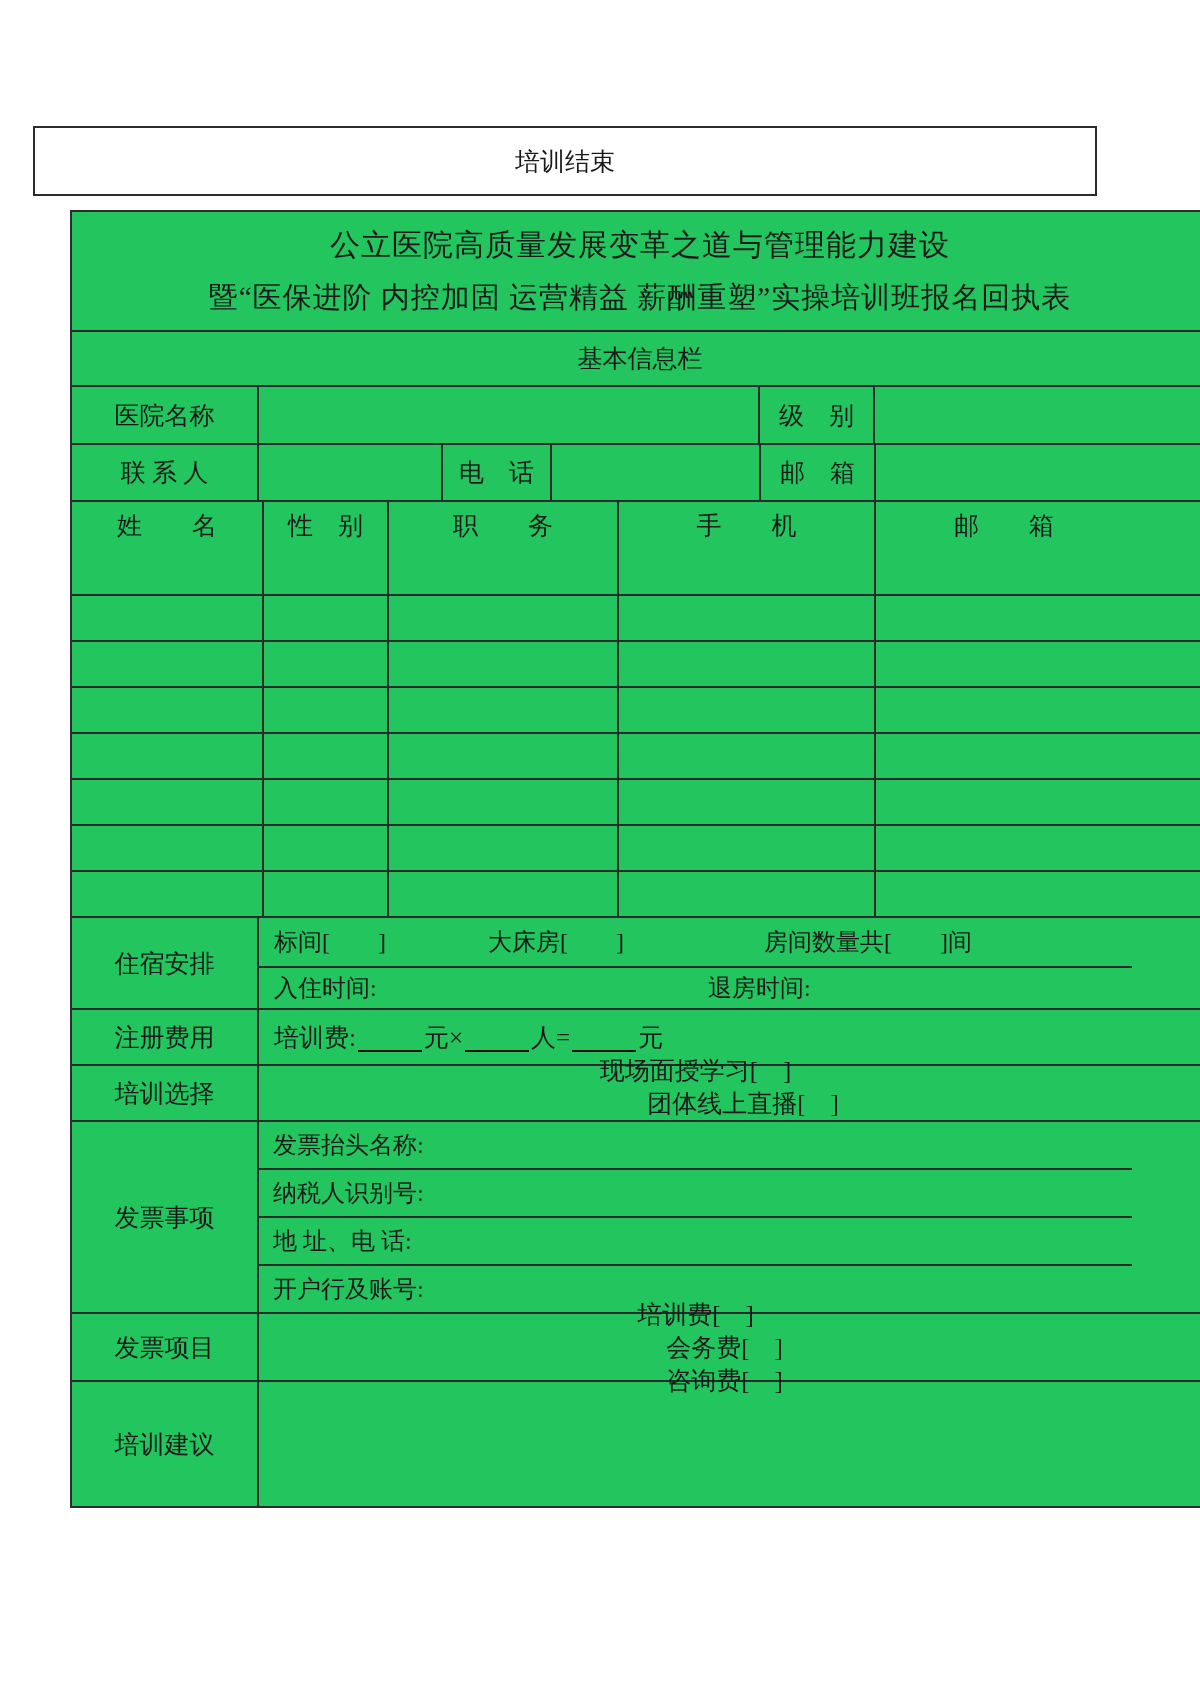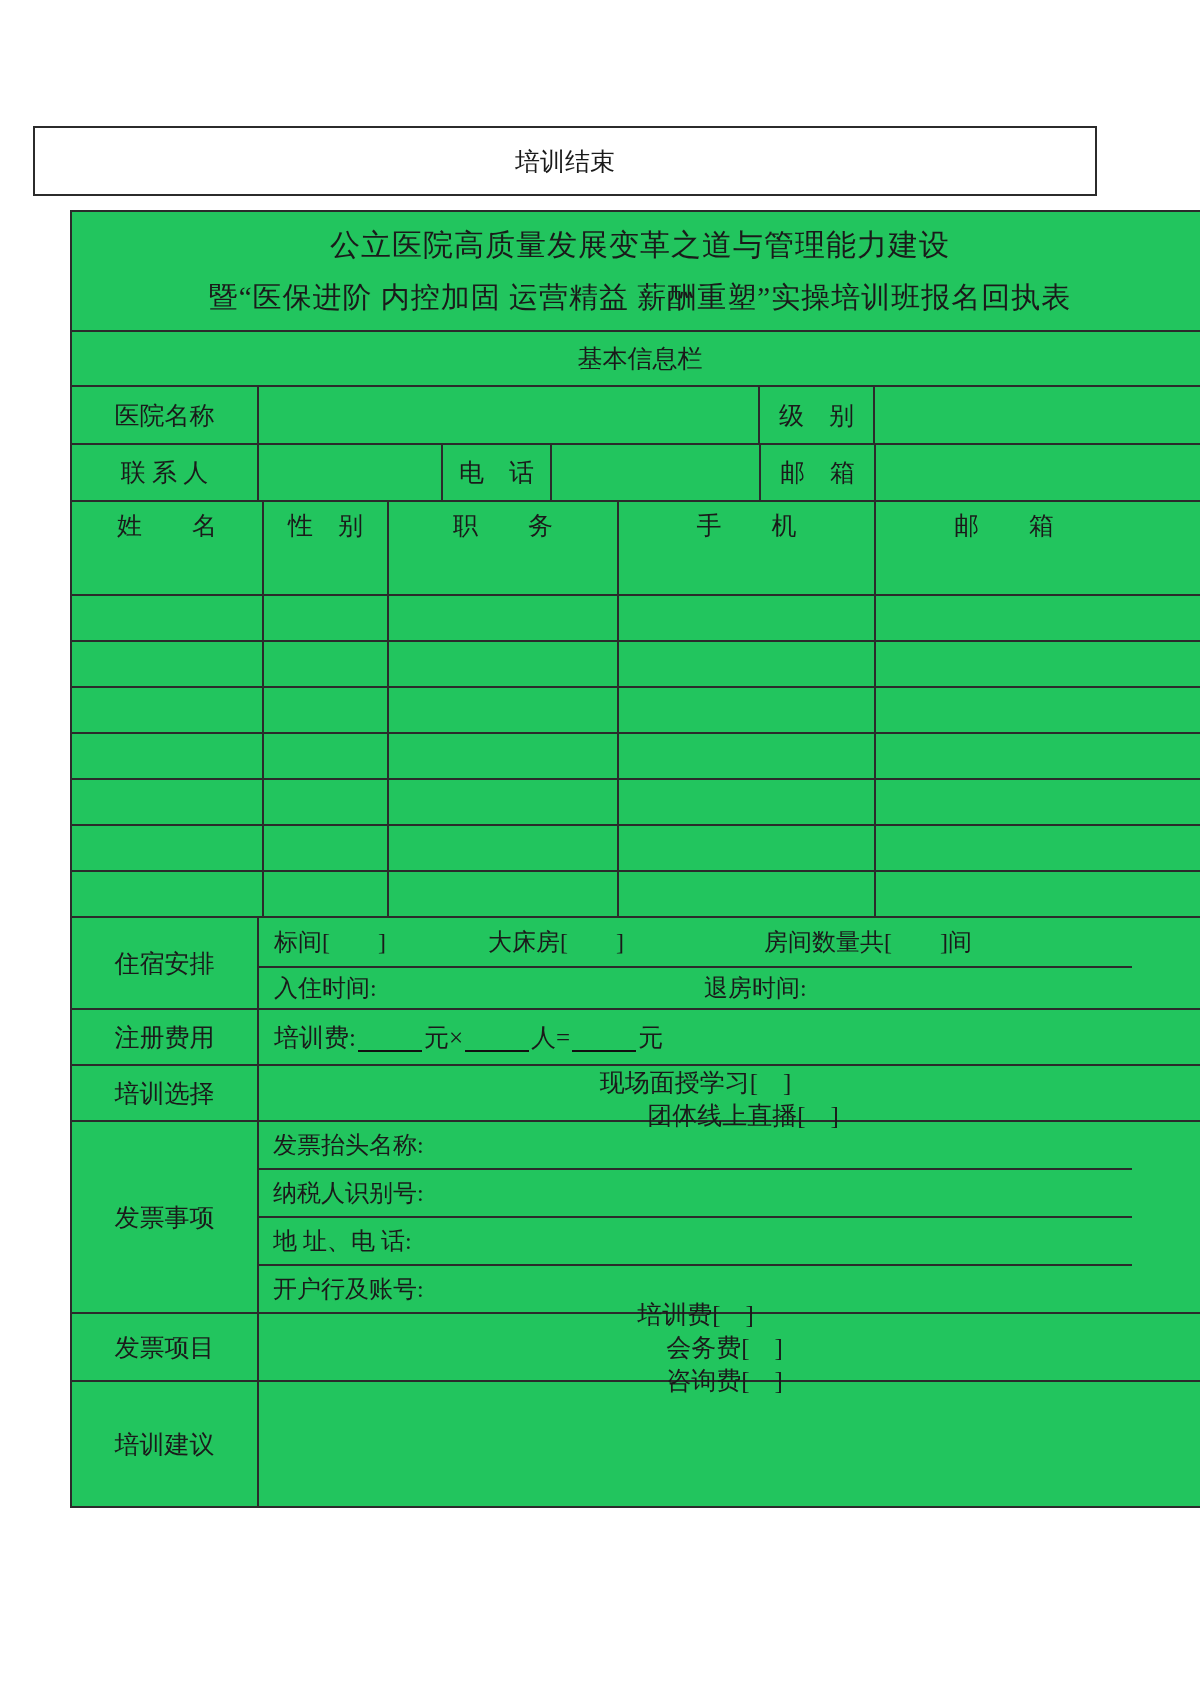--- a/index.html
+++ b/index.html
@@ -66,31 +66,31 @@
   .att-header-row .cell { justify-content: center; font-size: 25px; }
 
   
   .section-row .w-content { width: 875px; flex-direction: column; align-items: stretch; }
   .sub-row { display: flex; align-items: center; border-top: 2px solid #2b2b2b; flex: 1; }
   .sub-row:first-child { border-top: none; gap: 30px; }
   .accommodation-row { height: 92px; }
   .accommodation-row .sub1 { height: 48px; flex: none; padding-left: 15px; font-size: 24px; }
   .accommodation-row .sub2 { height: 42px; flex: none; }
   .sub2 .half-left { width: 416px; height: 100%; display: flex; align-items: center; padding-left: 15px; font-size: 24px; }
-  .sub2 .half-right { width: 459px; height: 100%; display: flex; align-items: center; padding-left: 28px; font-size: 24px; border-left: 2px solid #22c55e; }
+  .sub2 .half-right { width: 459px; height: 100%; display: flex; align-items: center; padding-left: 28px; font-size: 24px; border-left: 6px solid #22c55e; }
   .opt-gap-1 { margin-left: 72px; }
   .opt-gap-2 { margin-left: 110px; }
   .fee-row { height: 56px; }
   .fee-row .w-content { flex-direction: row; align-items: center; padding-left: 15px; font-size: 25px; }
   .blank-line {
     display: inline-block; width: 64px; height: 30px;
     border-bottom: 2px solid #111; margin: 0 2px;
   }
   .choice-row { height: 56px; }
-  .choice-row .w-content { align-items: center; justify-content: flex-start; font-size: 25px; }
+  .choice-row .w-content { align-items: center; justify-content: flex-end; font-size: 25px; }
   .choice-row .opt + .opt { margin-left: 95px; }
   .invoice-info-row { height: 192px; }
   .invoice-info-row .sub-row { padding-left: 14px; font-size: 24px; }
   .invoice-items-row { height: 68px; }
   .invoice-items-row .w-content { align-items: center; justify-content: center; font-size: 25px; }
   .invoice-items-row .opt + .opt { margin-left: 58px; }
   .suggestion-row { height: 126px; }
 </style>
 </head>
 <body>

